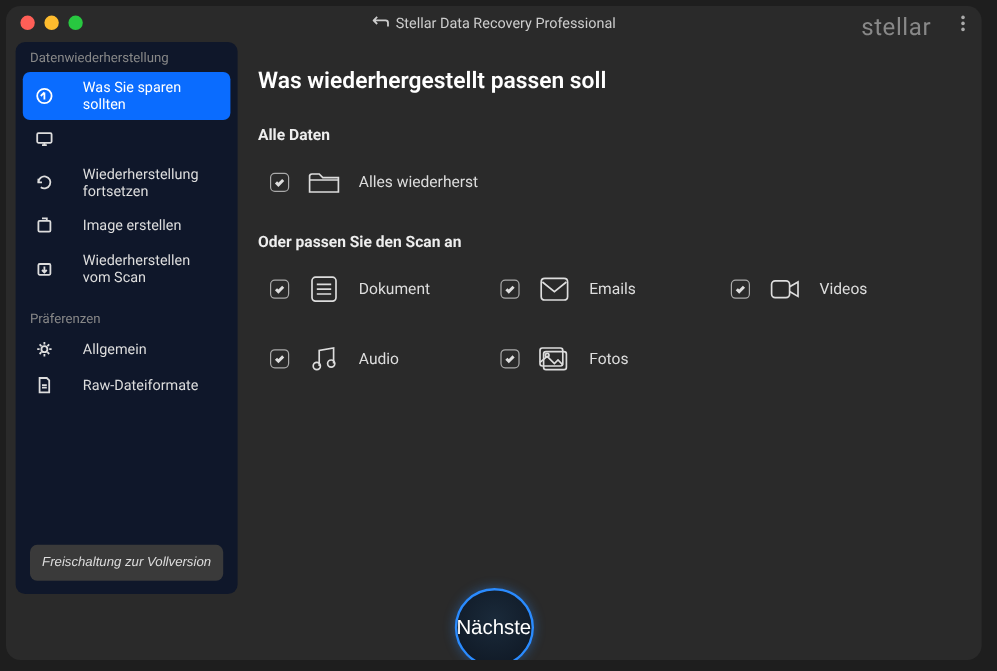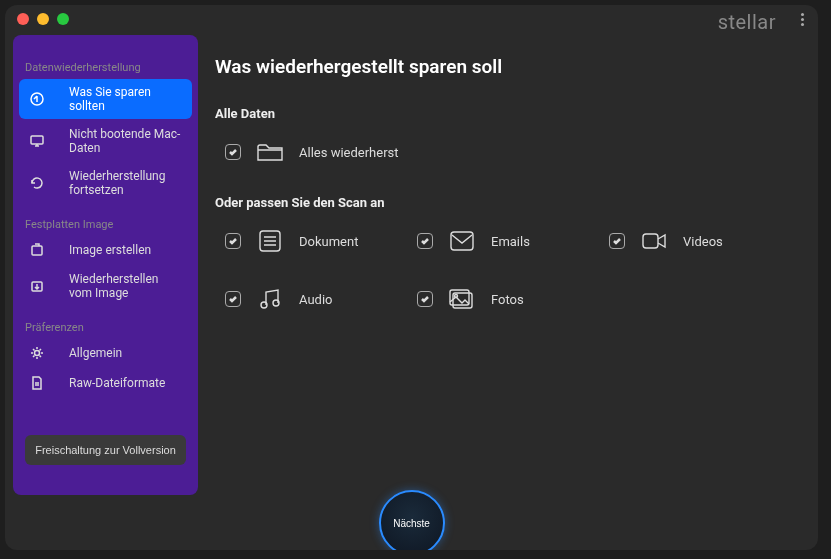--- a/index.html
+++ b/index.html
@@ -61,23 +61,23 @@
     gap: 2px;
   }
   .kebab span { width: 3px; height: 3px; background: #aaa; border-radius: 50%; }
 
   .sidebar {
     position: absolute;
     top: 30px;
     left: 8px;
     width: 185px;
     height: 460px;
-    background: #4c1d95;
+    background: #0f172a;
     border-radius: 8px;
-    padding: 20px 0;
+    padding: 1px 0;
     display: flex;
     flex-direction: column;
   }
   .section-title {
     font-size: 11px;
     color: #888;
     padding: 6px 12px 4px;
   }
   .side-item {
     display: flex;
@@ -99,20 +99,21 @@
   .sidebar-spacer { flex: 1; }
   .unlock-btn {
     margin: 12px 12px 10px;
     background: #3a3a3a;
     border: none;
     color: #ddd;
     font-size: 11px;
     padding: 9px 6px;
     border-radius: 6px;
     cursor: pointer;
+    font-style: italic;
   }
 
   .main {
     position: absolute;
     left: 210px;
     top: 50px;
     right: 20px;
     bottom: 20px;
   }
   .main h1 {
@@ -162,37 +163,45 @@
     left: 50%;
     bottom: -6px;
     transform: translateX(-50%);
     width: 66px;
     height: 66px;
     border-radius: 50%;
     background: radial-gradient(circle at 50% 40%, #1a2a3a, #0e1622);
     border: 2px solid #2a8bff;
     box-shadow: 0 0 10px rgba(42,139,255,0.4);
     color: #fff;
-    font-size: 10px;
+    font-size: 17px;
     cursor: pointer;
     display: flex;
     align-items: center;
     justify-content: center;
   }
 </style>
 </head>
 <body>
 
 <div class="window">
   <div class="titlebar">
     <div class="traffic-lights">
       <div class="tl red"></div>
       <div class="tl yellow"></div>
       <div class="tl green"></div>
     </div>
+    <div class="title-center">
+      <span>
+        <svg width="14" height="12" viewBox="0 0 14 12" stroke="#ccc" fill="none" stroke-width="1.5">
+            <path d="M4 2 L1 5 L4 8 M1 5 H11 A2 2 0 0 1 13 7 V10"></path>
+          </svg>
+      </span>
+      <span>Stellar Data Recovery Professional</span>
+    </div>
     <div class="brand">stel<span class="dots">l</span>ar</div>
     <div class="kebab">
         <span></span>
         <span></span>
         <span></span>
       </div>
   </div>
 
   <div class="sidebar">
     <div class="section-title">Datenwiederherstellung</div>
@@ -205,50 +214,48 @@
         </span>
       <span>Was Sie sparen sollten</span>
     </div>
     <div class="side-item">
       <span class="side-icon">
           <svg viewBox="0 0 16 16">
             <rect x="2" y="3" width="12" height="8" rx="1"></rect>
             <path d="M6 13 H10 M8 11 V13"></path>
           </svg>
         </span>
-      <span>Nicht bootende Mac-Daten</span>
     </div>
     <div class="side-item">
       <span class="side-icon">
           <svg viewBox="0 0 16 16">
             <path d="M3 8 A5 5 0 1 1 5 12"></path>
             <path d="M3 5 V8 H6"></path>
           </svg>
         </span>
       <span>Wiederherstellung fortsetzen</span>
     </div>
 
-    <div class="section-title" style="margin-top:8px">Festplatten Image</div>
     <div class="side-item">
       <span class="side-icon">
           <svg viewBox="0 0 16 16">
             <rect x="3" y="4" width="10" height="9" rx="1"></rect>
             <path d="M6 2 H10 V4"></path>
           </svg>
         </span>
       <span>Image erstellen</span>
     </div>
     <div class="side-item">
       <span class="side-icon">
           <svg viewBox="0 0 16 16">
             <rect x="3" y="4" width="10" height="9" rx="1"></rect>
             <path d="M8 6 V11 M6 9 L8 11 L10 9"></path>
           </svg>
         </span>
-      <span>Wiederherstellen vom Image</span>
+      <span>Wiederherstellen vom Scan</span>
     </div>
 
     <div class="section-title" style="margin-top:8px">Präferenzen</div>
     <div class="side-item">
       <span class="side-icon">
           <svg viewBox="0 0 16 16">
             <circle cx="8" cy="8" r="2.5"></circle>
             <path d="M8 2 V4 M8 12 V14 M2 8 H4 M12 8 H14 M4 4 L5.5 5.5 M10.5 10.5 L12 12 M4 12 L5.5 10.5 M10.5 5.5 L12 4"></path>
           </svg>
         </span>
@@ -262,21 +269,21 @@
           </svg>
         </span>
       <span>Raw-Dateiformate</span>
     </div>
 
     <div class="sidebar-spacer"></div>
     <button class="unlock-btn">Freischaltung zur Vollversion</button>
   </div>
 
   <div class="main">
-    <h1>Was wiederhergestellt sparen soll</h1>
+    <h1>Was wiederhergestellt passen soll</h1>
 
     <div class="subhead">Alle Daten</div>
     <div class="option-row">
       <div class="option-item">
         <div class="check">
             <svg viewBox="0 0 10 10">
               <path d="M2 5 L4 7 L8 3"></path>
             </svg>
           </div>
         <div class="opt-icon">

